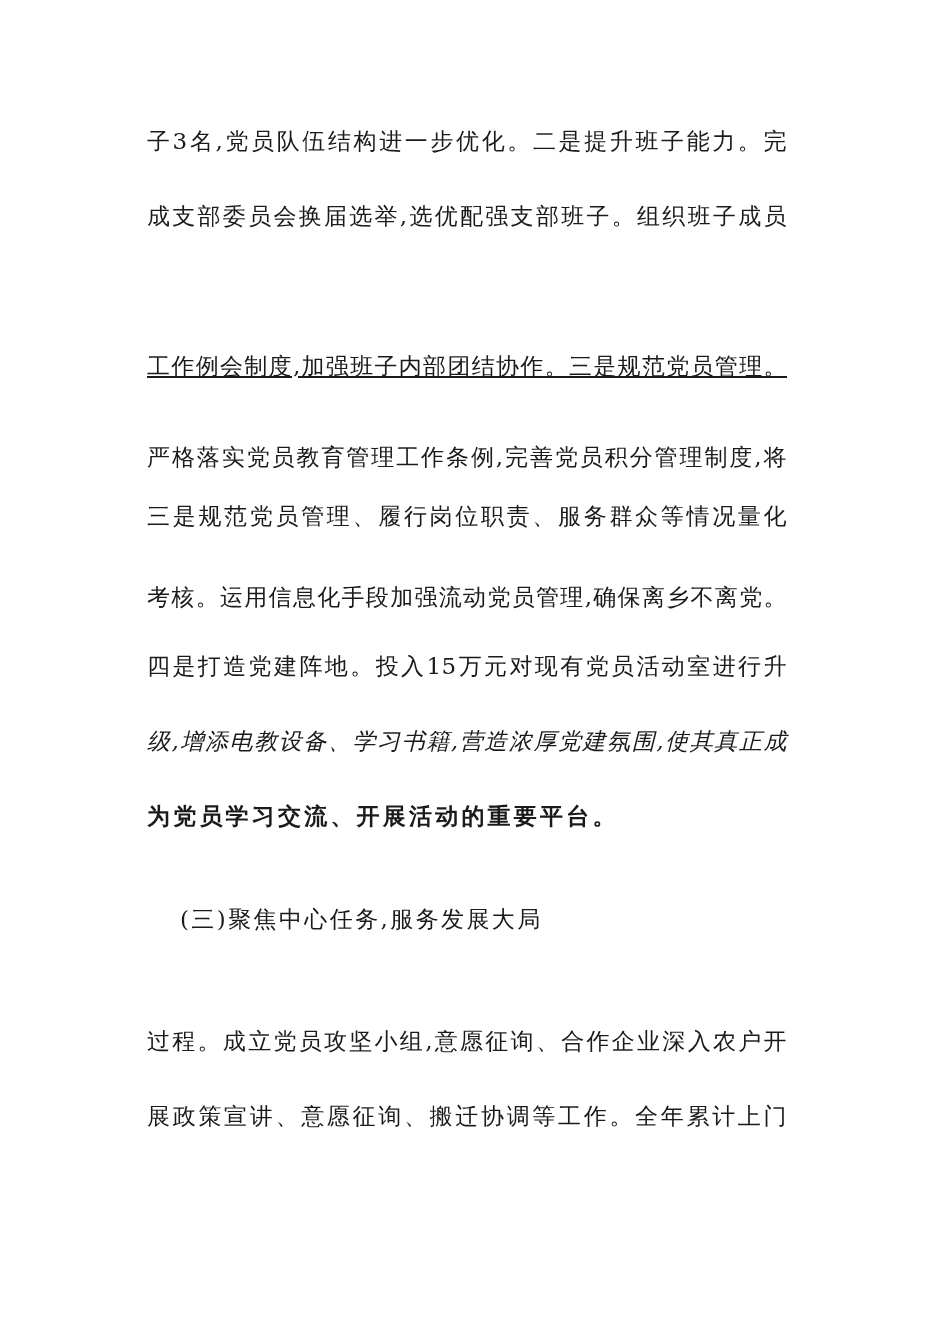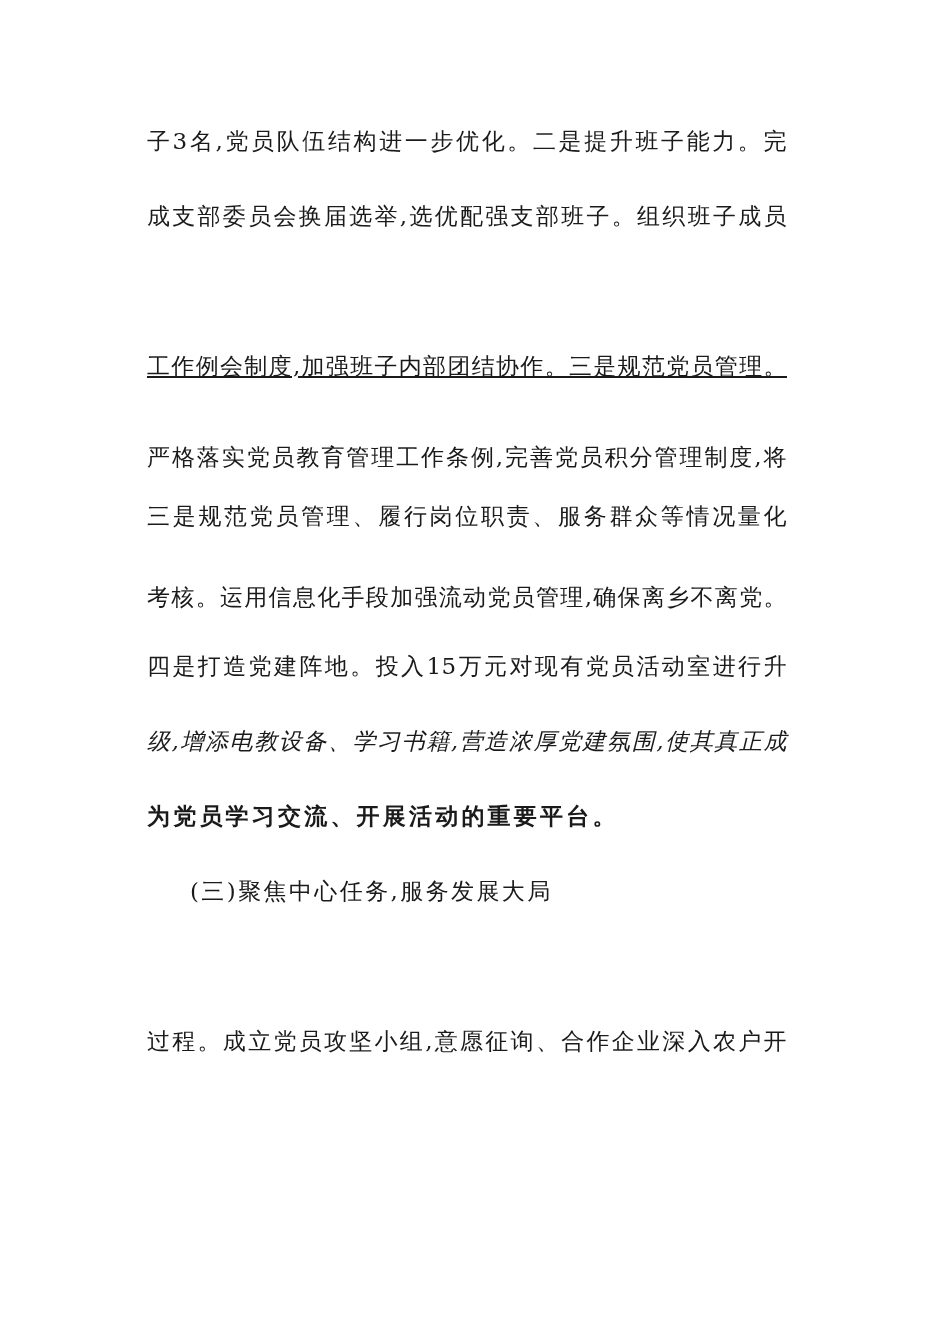--- a/index.html
+++ b/index.html
@@ -38,37 +38,39 @@
     .line.last {
       text-align-last: left;
       letter-spacing: 3.2px;
       font-weight: bold;
     }
     .line.indent {
       left: 197px;
       width: 590px;
     }
     .line.heading {
-      left: 190px;
+      left: 180px;
       text-align-last: left;
       letter-spacing: 2.4px;
+      margin-top: 28px;
     }
   </style>
 </head>
 <body>
 
 <div class="page">
 
   <div class="line" style="top:124px;">子3名,党员队伍结构进一步优化。二是提升班子能力。完</div>
   <div class="line" style="top:199px;">成支部委员会换届选举,选优配强支部班子。组织班子成员</div>
   <div class="line" style="top:349px;text-decoration:underline;">工作例会制度,加强班子内部团结协作。三是规范党员管理。</div>
   <div class="line" style="top:424px;margin-top:16px;">严格落实党员教育管理工作条例,完善党员积分管理制度,将</div>
   <div class="line" style="top:499px;">三是规范党员管理、履行岗位职责、服务群众等情况量化</div>
   <div class="line" style="top:574px;margin-top:6px;">考核。运用信息化手段加强流动党员管理,确保离乡不离党。</div>
   <div class="line" style="top:649px;">四是打造党建阵地。投入15万元对现有党员活动室进行升</div>
   <div class="line" style="top:724px;font-style:italic;">级,增添电教设备、学习书籍,营造浓厚党建氛围,使其真正成</div>
   <div class="line last" style="top:799px;">为党员学习交流、开展活动的重要平台。</div>
 
   <div class="line heading" style="top:874px;">(三)聚焦中心任务,服务发展大局</div>
 
   <div class="line" style="top:1024px;">过程。成立党员攻坚小组,意愿征询、合作企业深入农户开</div>
+  <div class="line" style="top:1099px;">展政策宣讲、意愿征询、搬迁协调等工作。全年累计上门</div>
 
 </div>
 
 </body></html>

